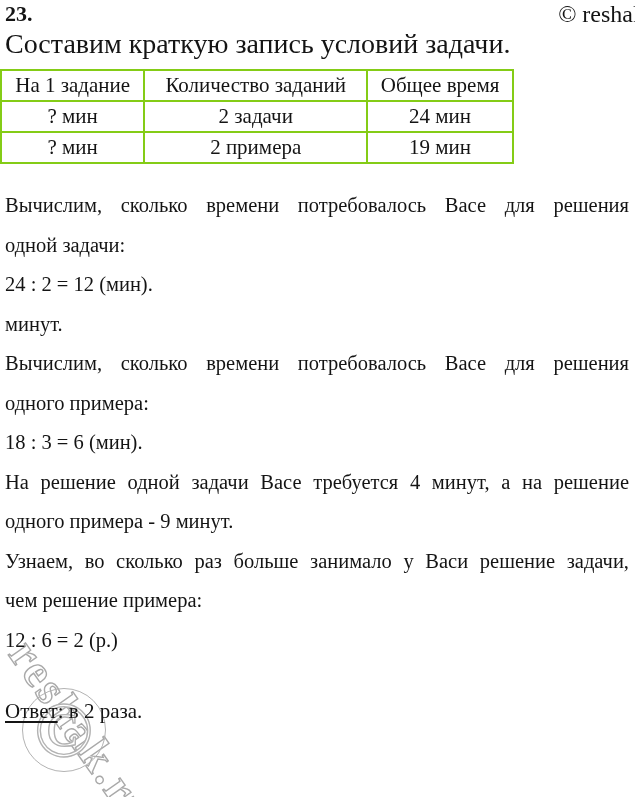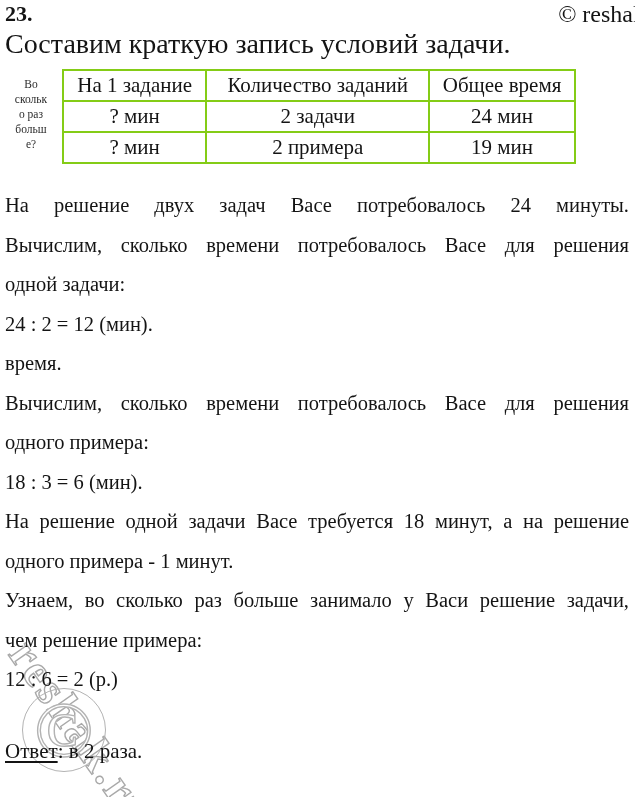--- a/index.html
+++ b/index.html
@@ -131,25 +131,20 @@
 <div class="page">
 
   <div class="header">
     <span class="problem-number">23.</span>
     <span class="copyright">© reshak.ru</span>
   </div>
 
   <div class="intro">Составим краткую запись условий задачи.</div>
 
   <div class="table-block">
-    <div class="side-label">Во
-скольк
-о раз
-больш
-е?</div>
     <table class="cond">
       <colgroup>
         <col class="col-1">
           <col class="col-2">
           <col class="col-3">
       </colgroup>
       <tbody>
         <tr>
           <th>На 1 задание</th>
           <th>Количество заданий</th>
@@ -168,30 +163,29 @@
       </tbody>
     </table>
   </div>
 
   <div class="watermark wm-text">reshak.ru</div>
   <div class="watermark wm-copy-ring">
     <span class="wm-copy-glyph">©</span>
   </div>
 
   <div class="solution">
-    <div class="line j">На решение двух задач Васе потребовалось 24 минуты.</div>
     <div class="line j">Вычислим, сколько времени потребовалось Васе для решения</div>
     <div class="line">одной задачи:</div>
     <div class="line">24 : 2 = 12 (мин).</div>
-    <div class="line">время.</div>
+    <div class="line">минут.</div>
     <div class="line j">Вычислим, сколько времени потребовалось Васе для решения</div>
     <div class="line">одного примера:</div>
     <div class="line">18 : 3 = 6 (мин).</div>
-    <div class="line j">На решение одной задачи Васе требуется 18 минут, а на решение</div>
-    <div class="line">одного примера - 1 минут.</div>
+    <div class="line j">На решение одной задачи Васе требуется 4 минут, а на решение</div>
+    <div class="line">одного примера - 9 минут.</div>
     <div class="line j">Узнаем, во сколько раз больше занимало у Васи решение задачи,</div>
     <div class="line">чем решение примера:</div>
     <div class="line">12 : 6 = 2 (р.)</div>
 
     <div class="answer-line">
       <span class="answer-label">Ответ</span><span>: в 2 раза.</span>
     </div>
   </div>
 
 </div>

